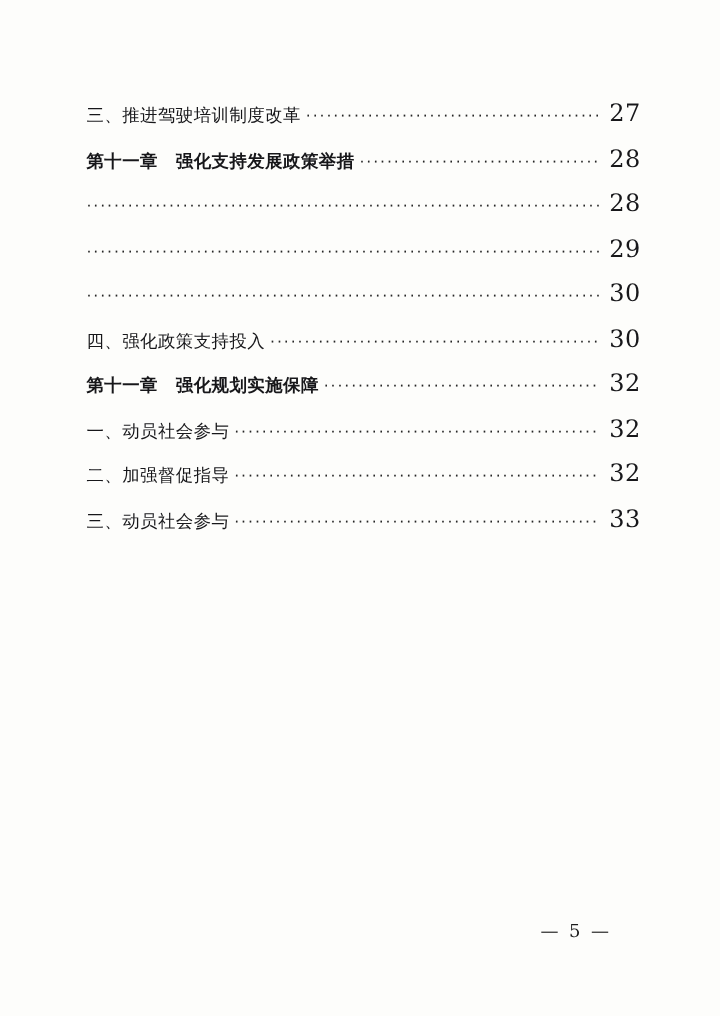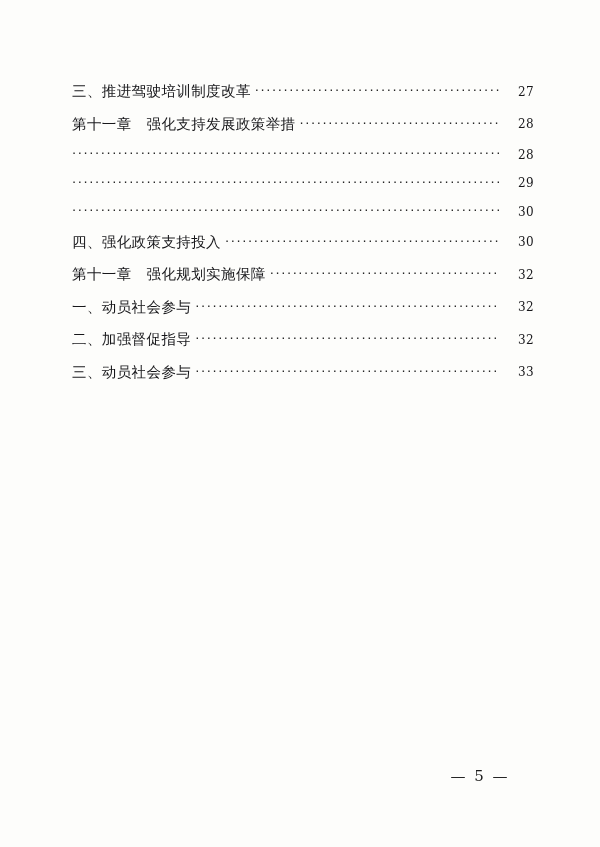--- a/index.html
+++ b/index.html
@@ -21,21 +21,21 @@
     background: #fdfdfb;
   }
   .toc {
     position: absolute;
     left: 72px;
     top: 82px;
     width: 462px;
   }
   .toc-entry {
     display: flex;
-    align-items: center;
+    align-items: flex-end;
     width: 100%;
     margin-bottom: 13.5px;
     font-size: 14.5px;
     letter-spacing: 0.4px;
     color: #17171a;
     white-space: nowrap;
   }
   .toc-entry .title {
     flex: 0 0 auto;
     padding-right: 4px;
@@ -47,26 +47,26 @@
     font-size: 13px;
     letter-spacing: 1.6px;
     color: #262626;
     transform: translateY(-1px);
     min-width: 10px;
   }
   .toc-entry .page-num {
     flex: 0 0 auto;
     width: 34px;
     text-align: right;
-    font-size: 12px;
+    font-size: 20px;
     font-family: "DejaVu Serif", "Liberation Serif", serif;
     color: #17171a;
   }
   .toc-entry.chapter .title {
-    font-weight: 400;
+    font-weight: 700;
   }
   .footer {
     position: absolute;
     left: 0;
     right: 0;
     bottom: 62px;
     text-align: center;
     font-size: 15px;
     font-family: "DejaVu Serif", "Liberation Serif", serif;
     color: #1b1b1b;

